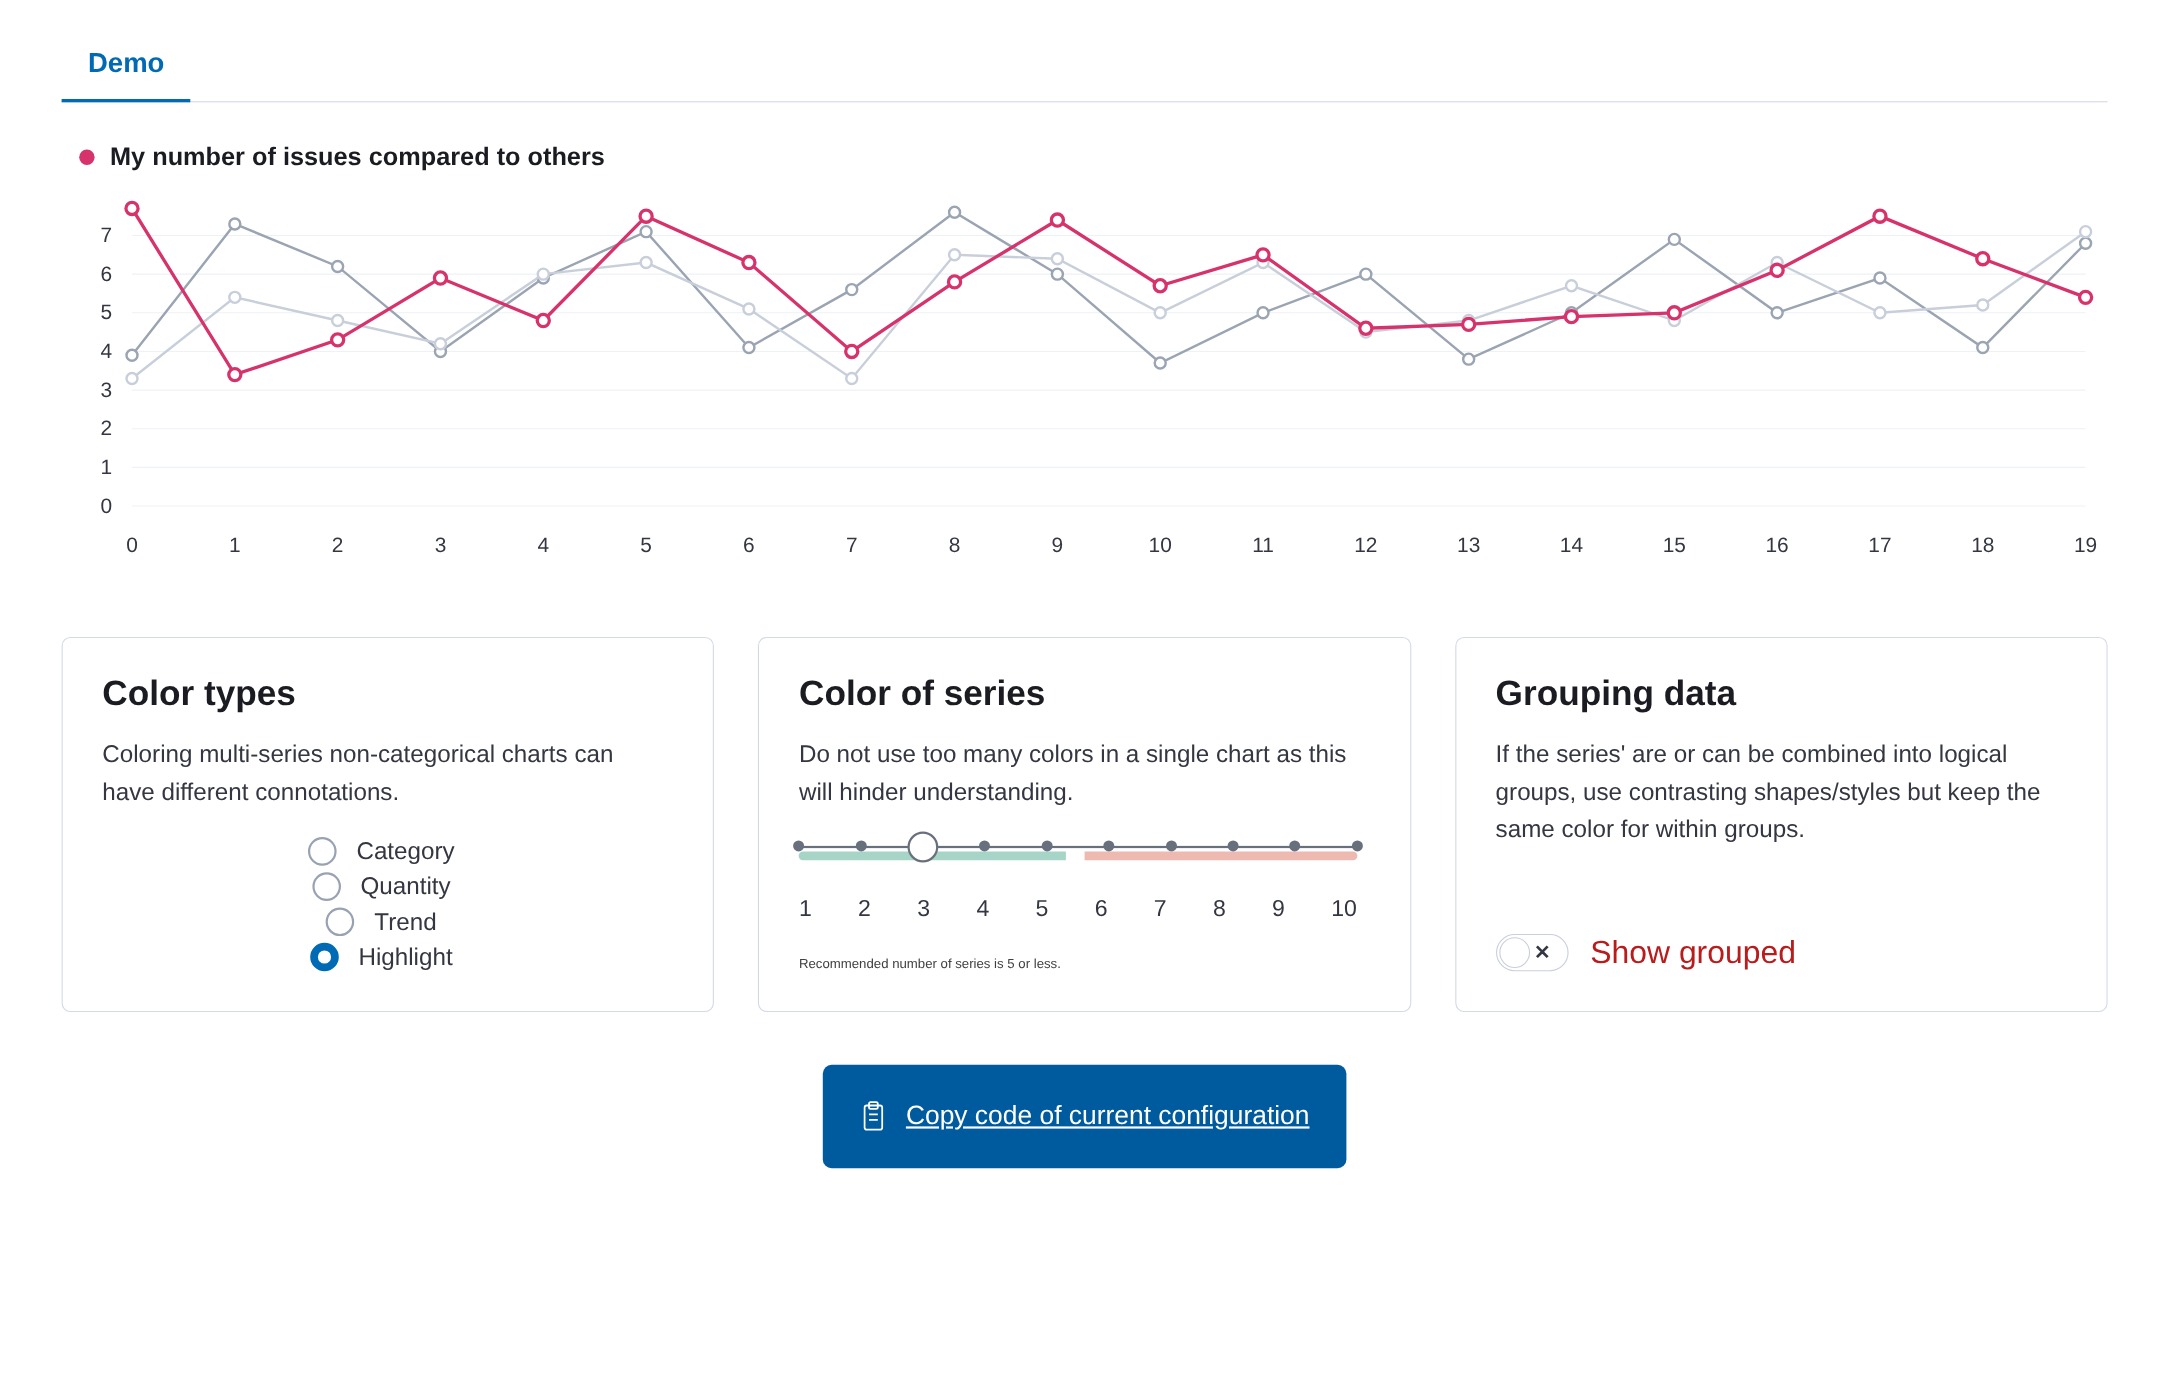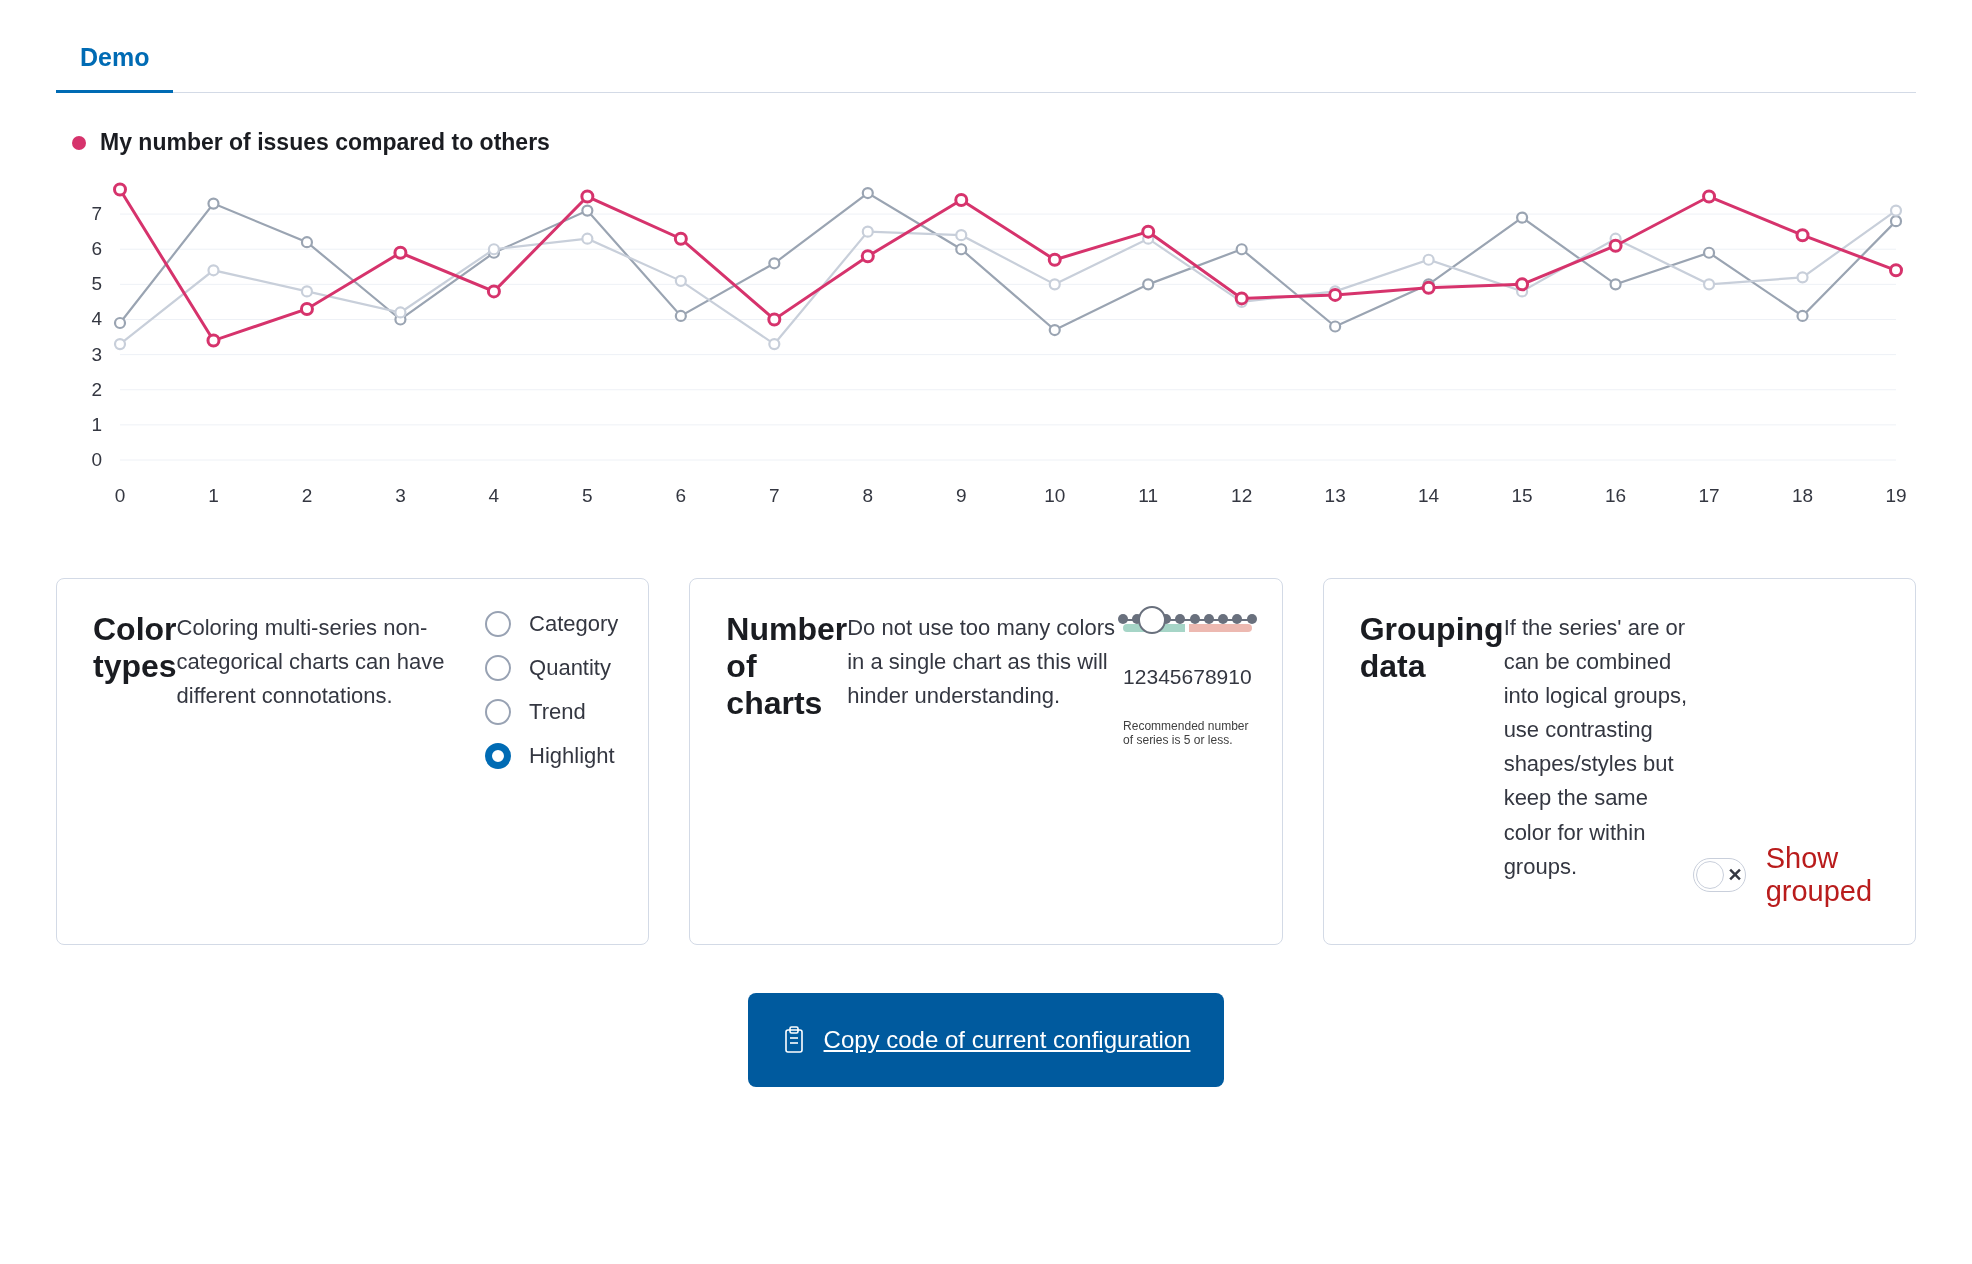--- a/index.html
+++ b/index.html
@@ -50,37 +50,37 @@
   }
   .cards {
     display: flex;
     gap: 40px;
     margin-bottom: 48px;
   }
   .card {
     flex: 1;
     border: 1px solid #d3dae6;
     border-radius: 8px;
-    padding: 32px 30px 36px 36px;
-    display: flex;
-    flex-direction: row;
+    padding: 32px 48px 36px 36px;
+    display: flex;
+    flex-direction: column;
   }
   .card h3 {
     margin: 0 0 20px 0;
     font-size: 32px;
     font-weight: 700;
     color: #1a1c21;
   }
   .card p {
     margin: 0 0 24px 0;
     font-size: 22px;
     line-height: 1.55;
     color: #343741;
   }
-  .radio-list { display: flex; flex-direction: column; gap: 18px; }
+  .radio-list { display: flex; flex-direction: column; gap: 6px; align-items: center; }
   .radio-item { display: flex; align-items: center; cursor: pointer; }
   .radio-circle {
     width: 26px; height: 26px;
     border-radius: 50%;
     border: 2px solid #98a2b3;
     margin-right: 18px;
     display: flex; align-items: center; justify-content: center;
     flex-shrink: 0;
   }
   .radio-circle.checked {
@@ -327,21 +327,21 @@
             <div class="radio-label">Trend</div>
           </div>
           <div class="radio-item">
             <div class="radio-circle checked"></div>
             <div class="radio-label">Highlight</div>
           </div>
         </div>
     </div>
 
     <div class="card">
-      <h3>Number of charts</h3>
+      <h3>Color of series</h3>
       <p>Do not use too many colors in a single chart as this will hinder understanding.</p>
       <div class="slider-box">
         <div class="slider-track" id="slider-track">
           <div class="track-line"></div>
           <div class="track-gradient">
             <div class="grad-green" style="flex:4.3"></div>
             <div class="grad-gap" style="flex:0.3"></div>
             <div class="grad-red" style="flex:4.4"></div>
           </div>
         <div class="slider-tick" style="left: 0%;"></div>

